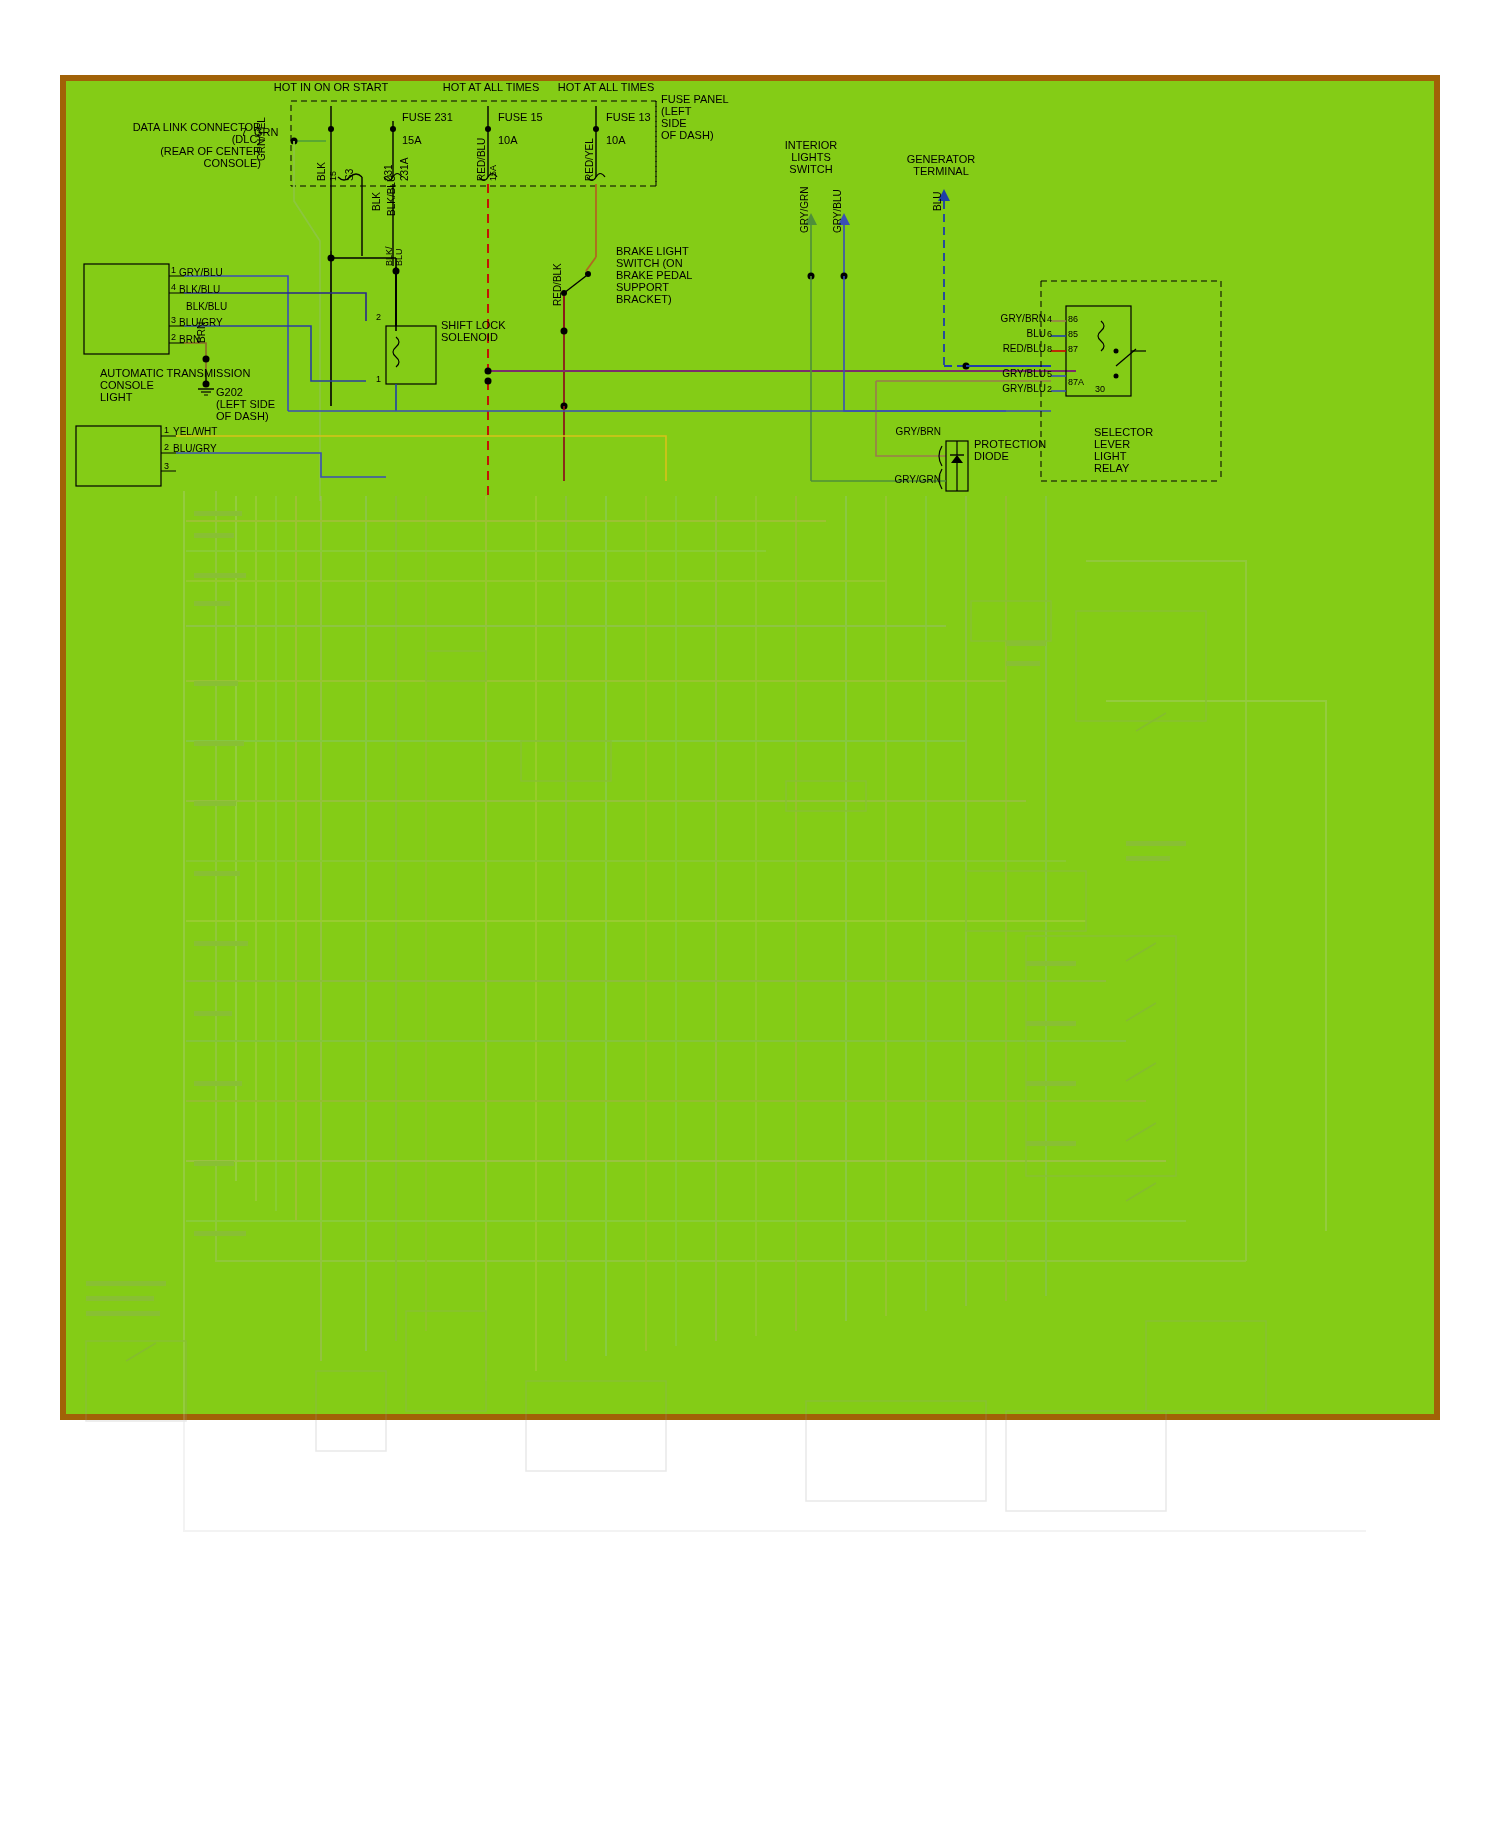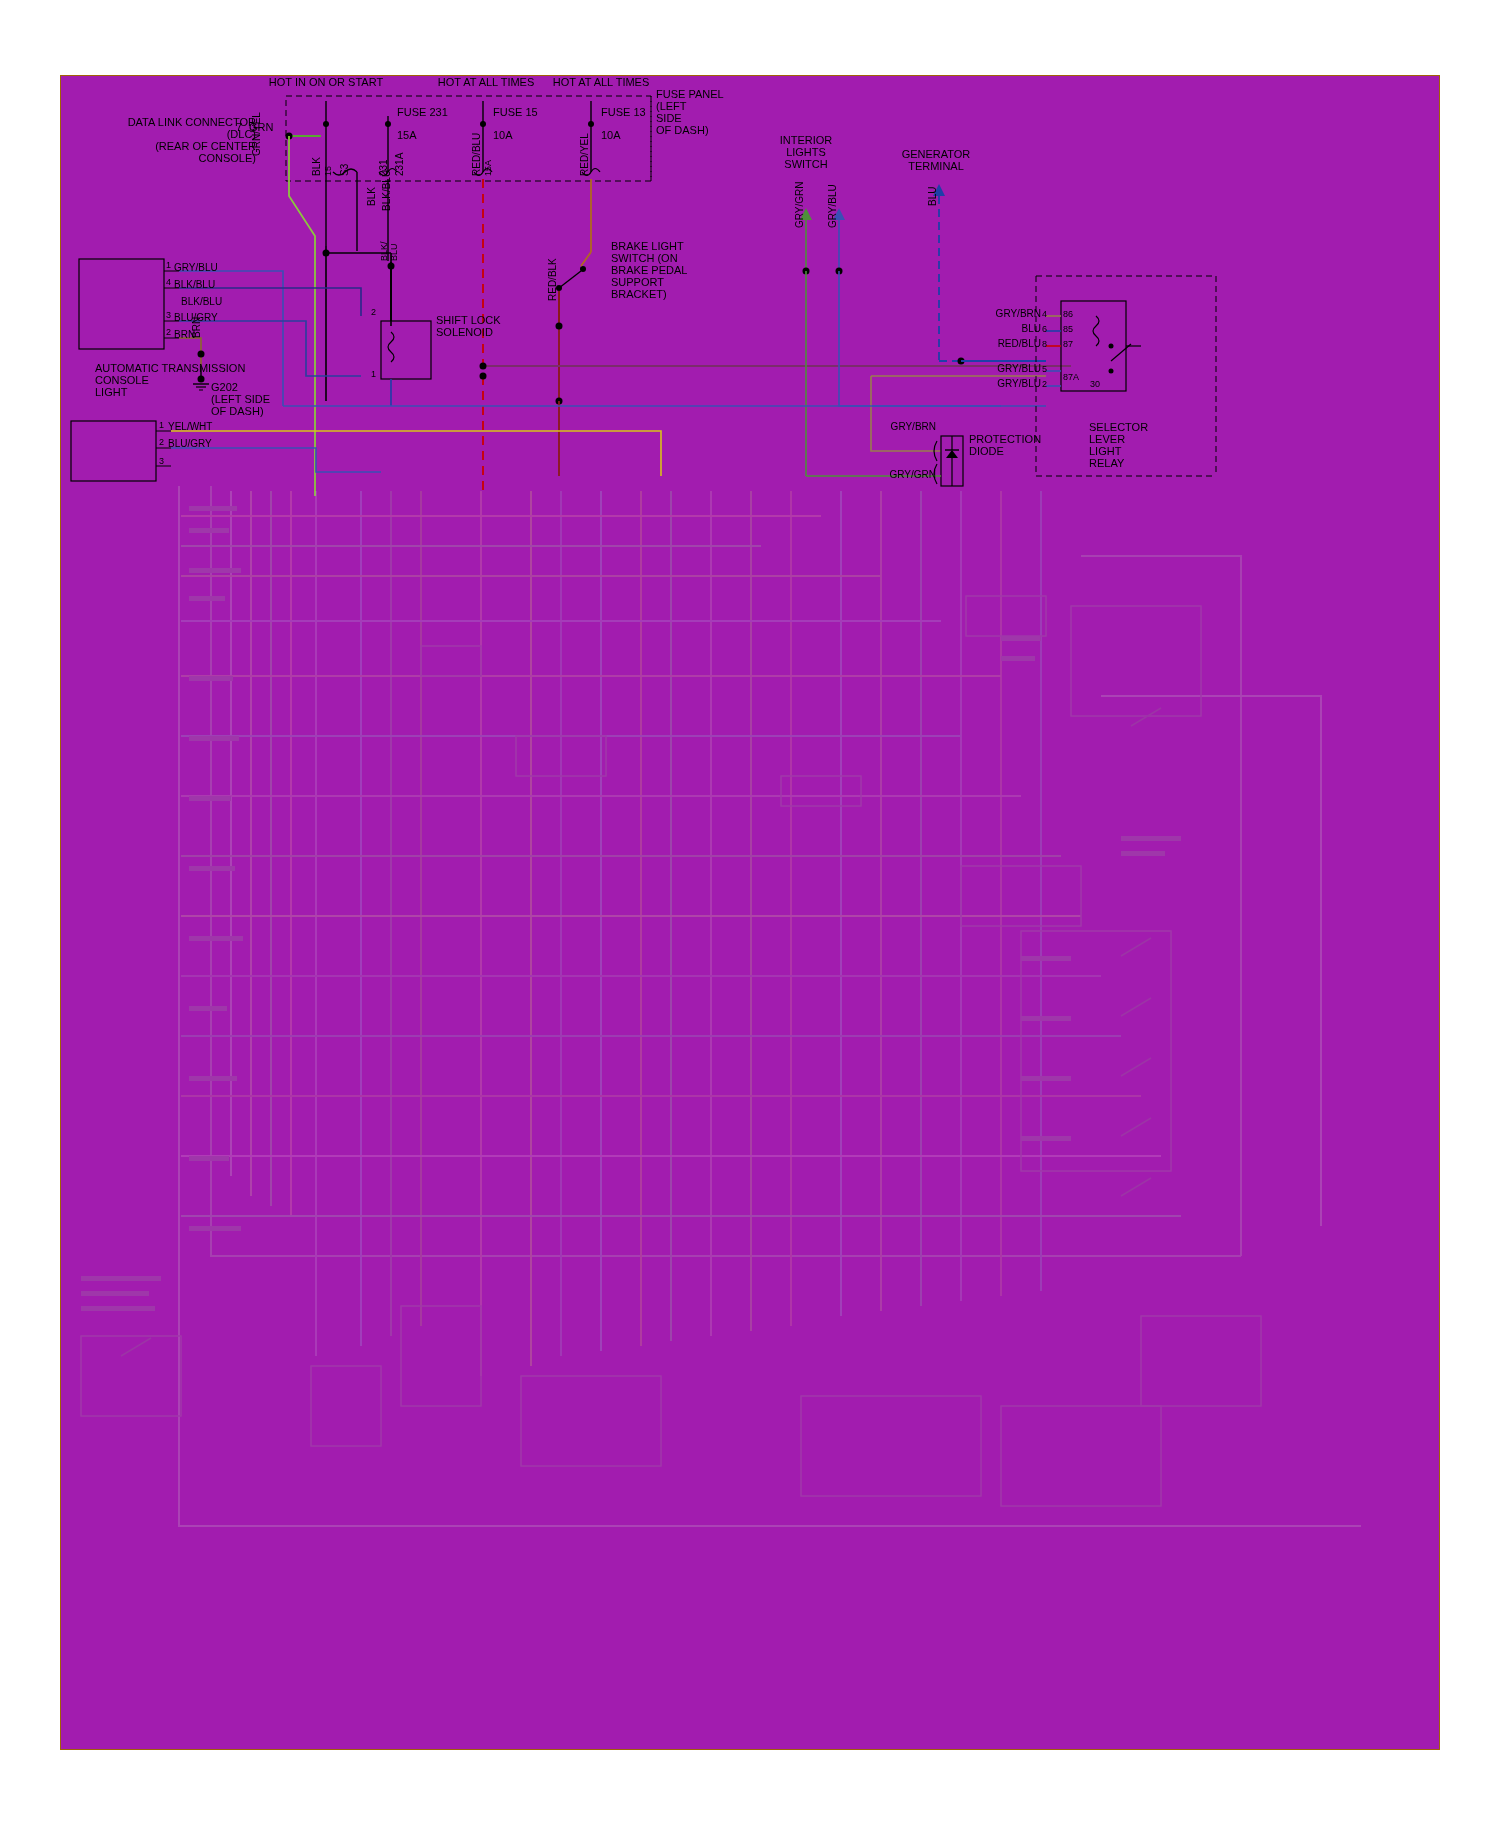--- a/index.html
+++ b/index.html
@@ -12,23 +12,23 @@
     height: 1828px;
     position: relative;
     font-family: "Liberation Sans", sans-serif;
     overflow: hidden;
   }
   .sheet {
     position: absolute;
     left: 60px;
     top: 75px;
     width: 1380px;
-    height: 1675px;
-    border: 1px solid #a16207;
-    background: #a21caf;
+    height: 1345px;
+    border: 6px solid #a16207;
+    background: #84cc16;
     box-sizing: border-box;
   }
   
   .lbl {
     position: absolute;
     font-size: 11px;
     line-height: 12px;
     color: #000;
     white-space: pre;
   }

